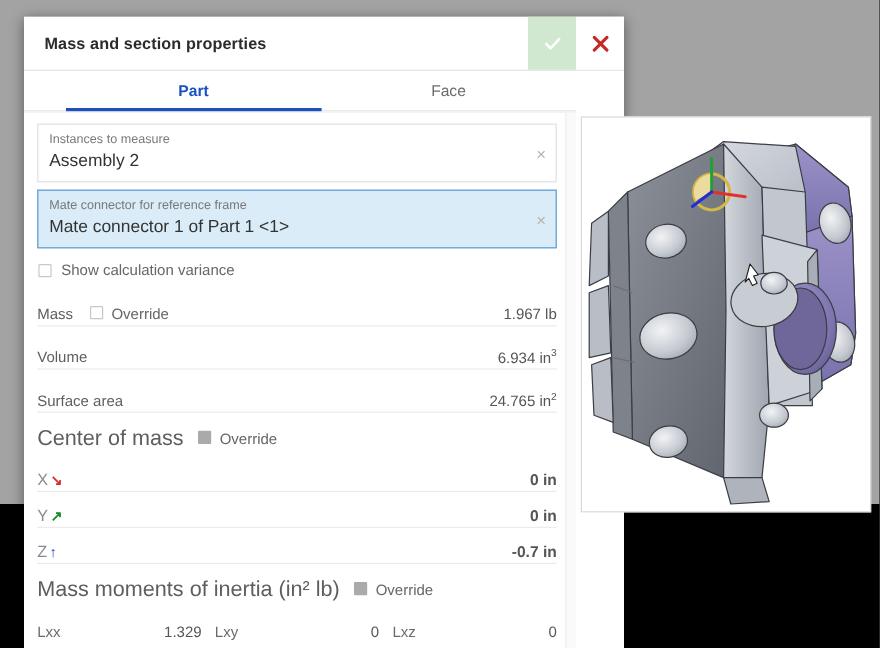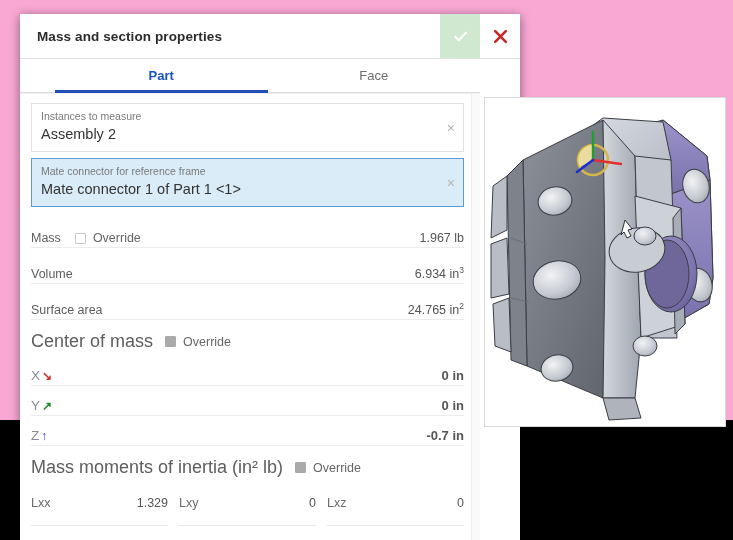--- a/index.html
+++ b/index.html
@@ -8,21 +8,21 @@
     background: #000000;
     width: 733px;
     height: 540px;
     overflow: hidden;
     font-family: "Liberation Sans", sans-serif;
   }
   #root {
     position: relative;
     width: 733px;
     height: 420px;
-    background: #f9a8d4;
+    background: #a3a3a3;
   }
 
   
   .dialog {
     position: absolute;
     left: 20px;
     top: 14px;
     width: 500px;
     background: #ffffff;
     box-shadow: 0 2px 10px rgba(0,0,0,0.45);
@@ -192,21 +192,20 @@
     margin-bottom: 1px;
     padding-bottom: 2px;
   }
   .prop-name {
     font-size: 12.5px;
     color: #5e5e5e;
     white-space: nowrap;
   }
   .prop-ovr {
     display: flex;
-    align-items: center;
     margin-left: 14px;
   }
   .prop-ovr .chk-label { font-size: 12.5px; margin-left: 7px; }
   .prop-val {
     margin-left: auto;
     font-size: 12.5px;
     color: #555555;
     white-space: nowrap;
   }
   .prop-val sup { font-size: 8.5px; vertical-align: super; }
@@ -334,20 +333,24 @@
           <div class="sel-value">Assembly 2</div>
           <div class="sel-clear">×</div>
         </div>
 
         <div class="sel-field highlight">
           <div class="sel-label">Mate connector for reference frame</div>
           <div class="sel-value">Mate connector 1 of Part 1 &lt;1&gt;</div>
           <div class="sel-clear">×</div>
         </div>
 
+        <div class="chk-row">
+          <span class="checkbox"></span>
+          <span class="chk-label">Show calculation variance</span>
+        </div>
 
         <div class="prop-row">
           <span class="prop-name">Mass</span>
           <span class="prop-ovr">
             <span class="checkbox"></span>
             <span class="chk-label">Override</span>
           </span>
           <span class="prop-val">1.967 lb</span>
         </div>
 

